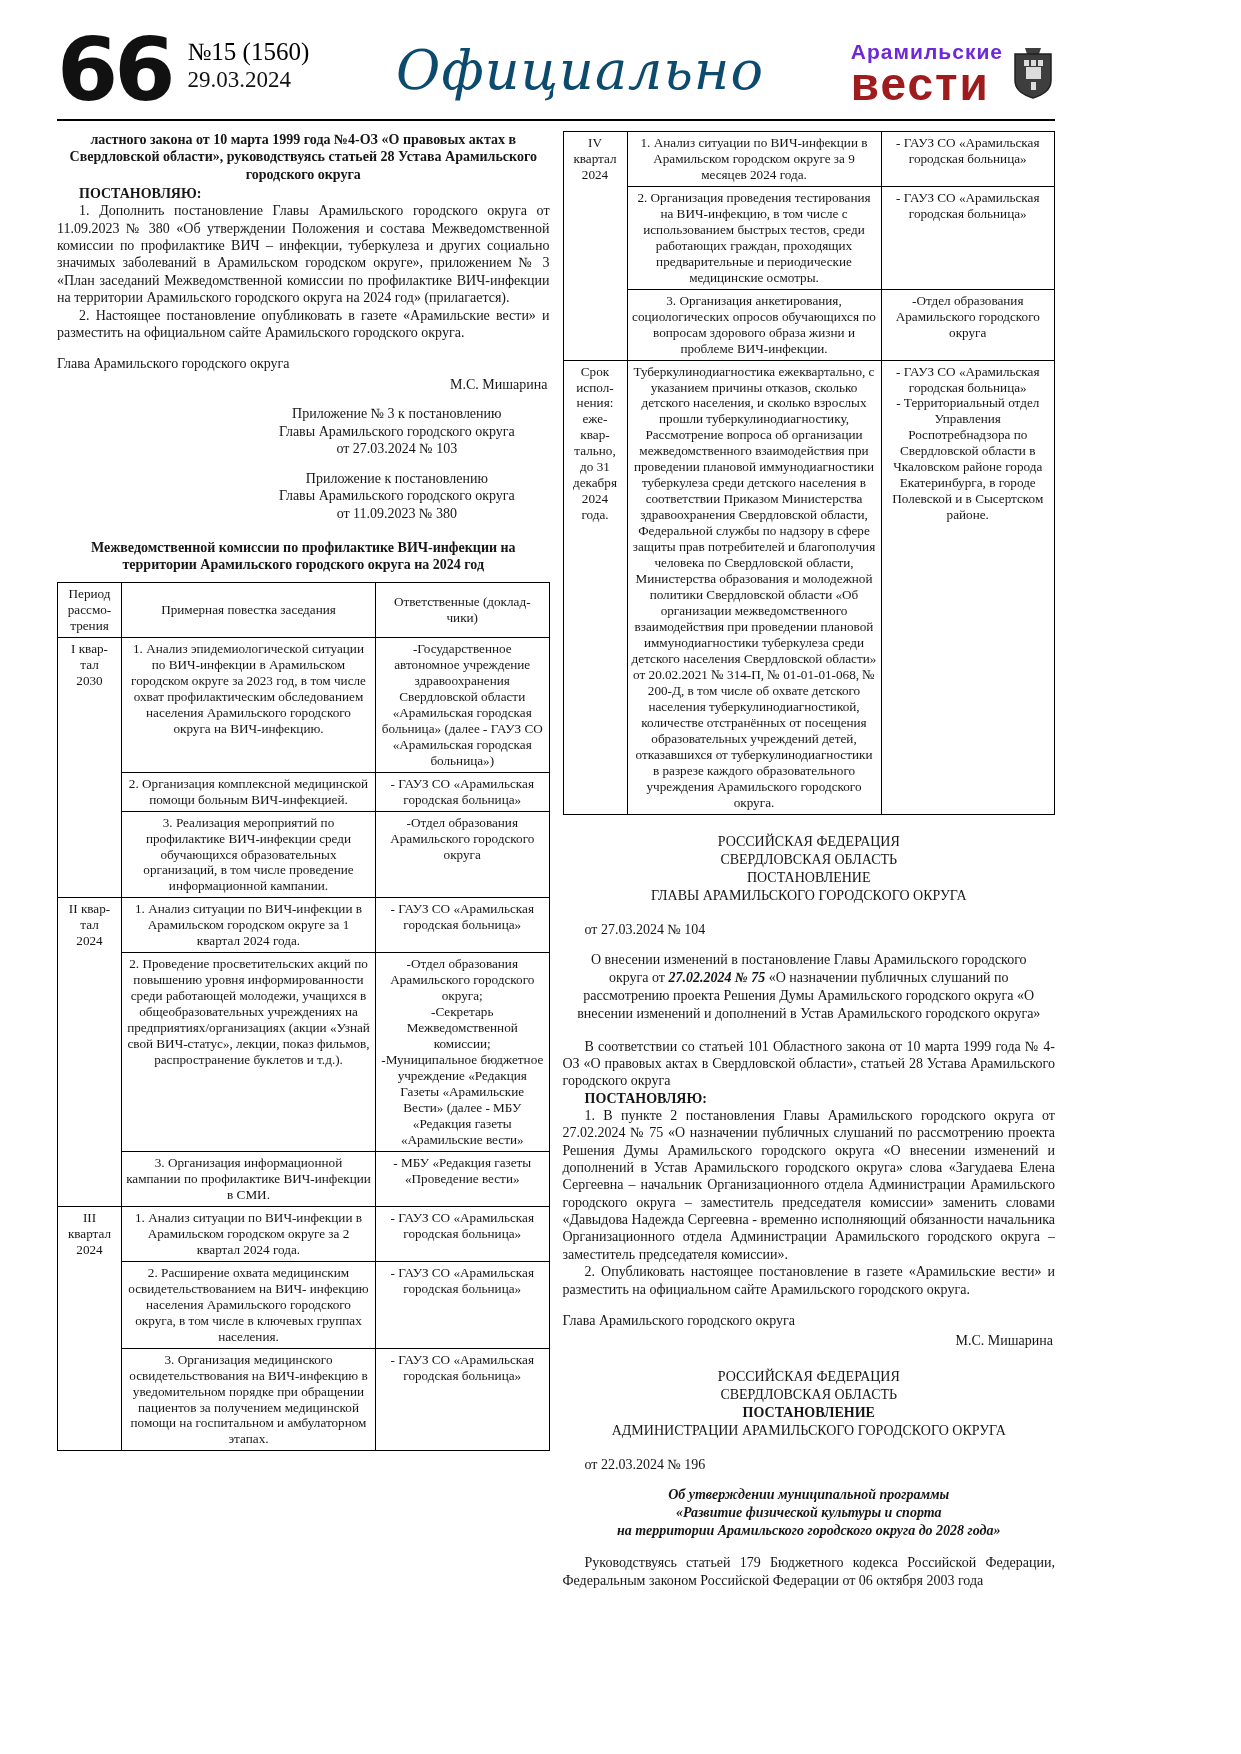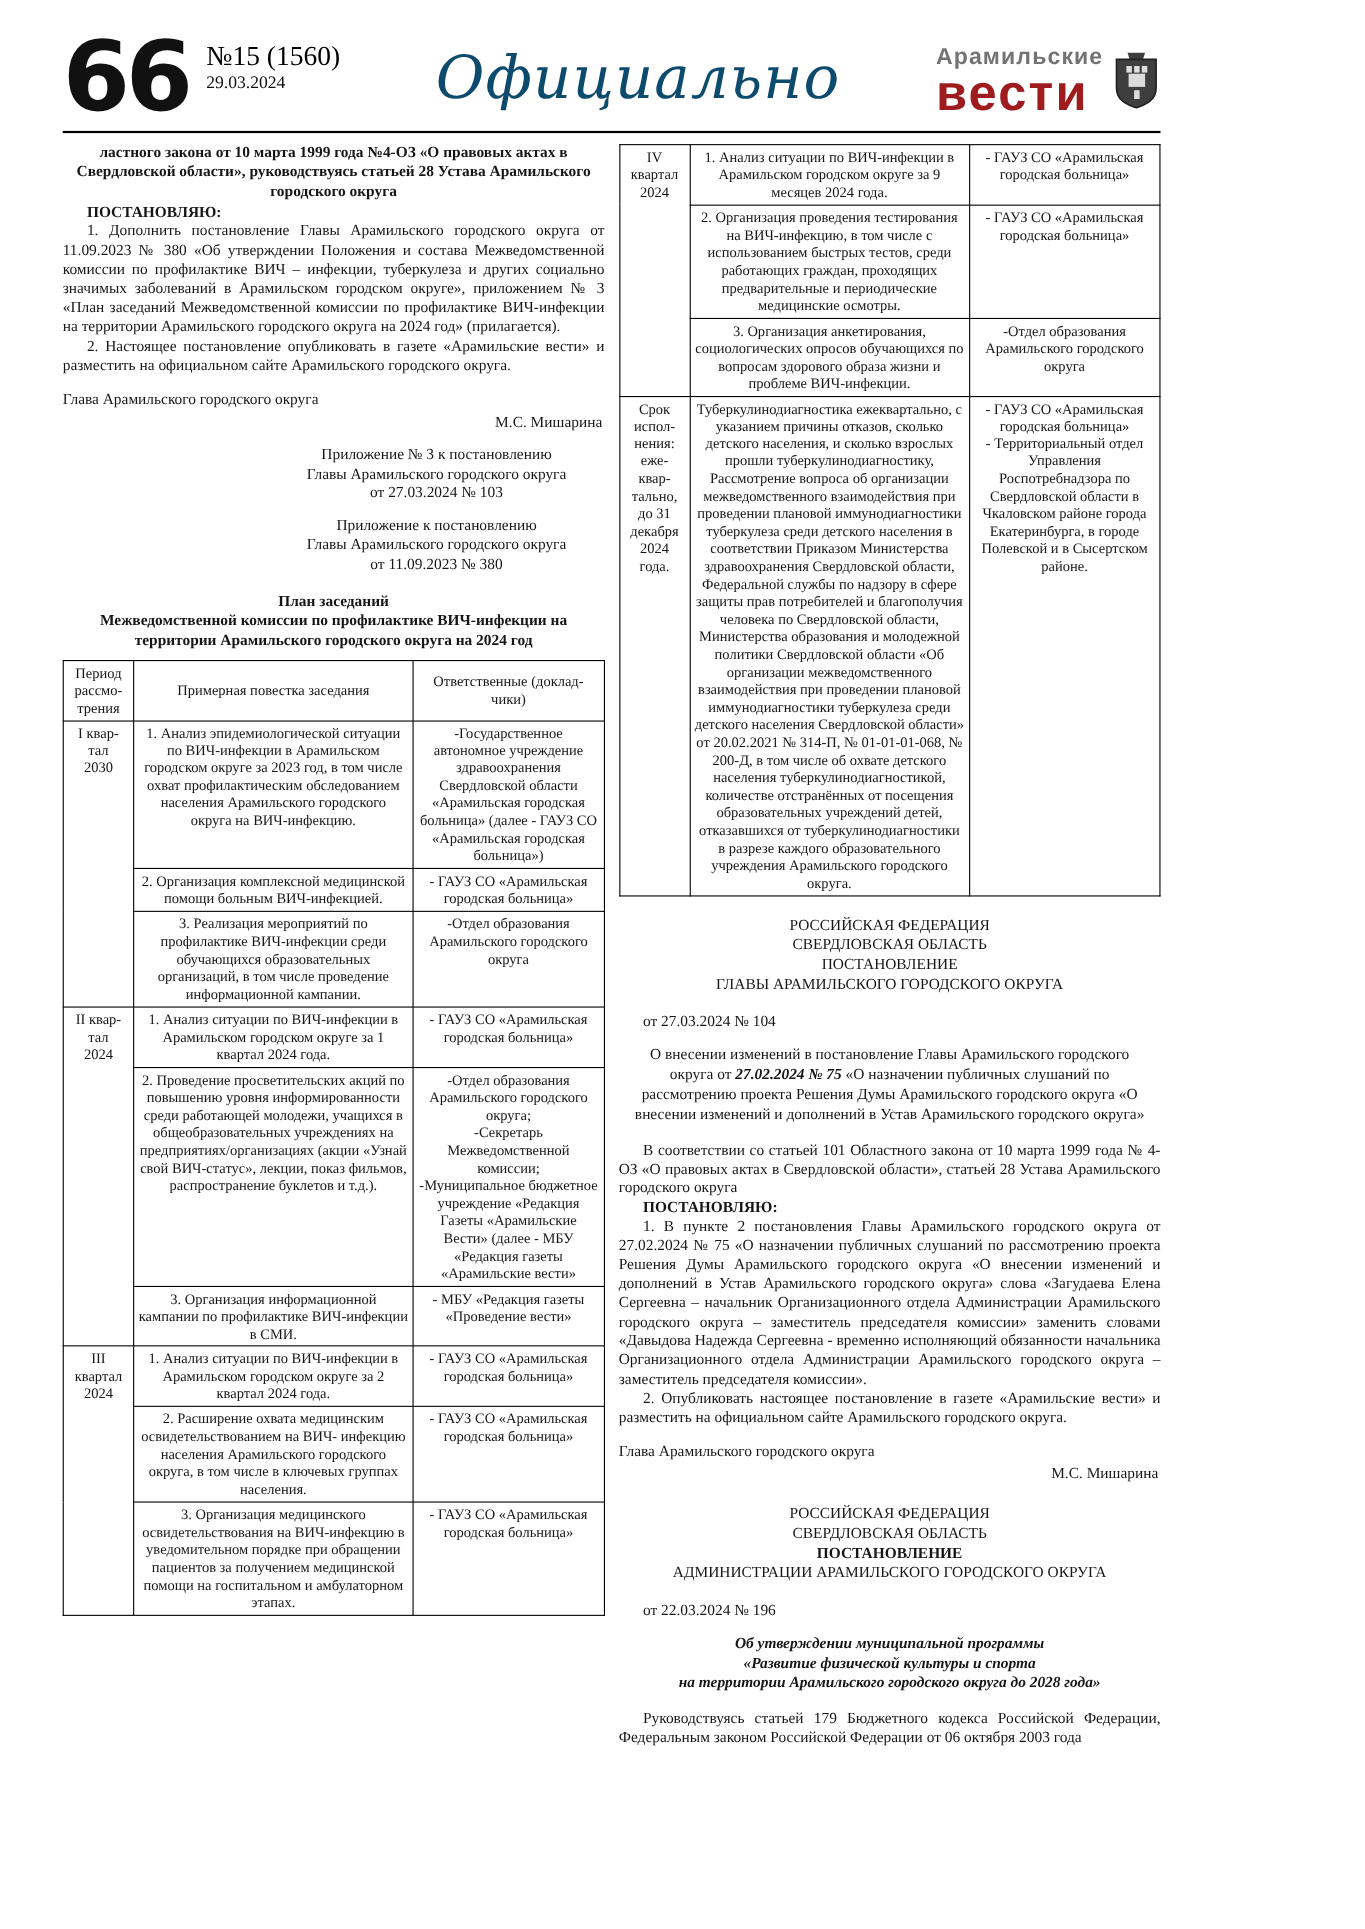--- a/index.html
+++ b/index.html
@@ -11,29 +11,29 @@
     font-family: "Liberation Serif", "DejaVu Serif", serif;
   }
   
   .masthead { display: flex; align-items: flex-start; }
   .page-num {
     font-family: "DejaVu Sans", sans-serif; font-weight: 900;
     font-size: 88px; line-height: 0.92; letter-spacing: -4px; color: #111;
   }
   .issue-block { margin-left: 16px; padding-top: 8px; line-height: 1.15; }
   .issue-no { font-size: 25px; color: #000000; }
-  .issue-date { font-size: 16px; color: #111; }
+  .issue-date { font-size: 23px; color: #111; }
   .section-title {
     flex: 1; text-align: center; padding-top: 14px;
     font-family: "DejaVu Serif", serif; font-style: italic;
     font-size: 54px; line-height: 1; color: #0c4a6e; letter-spacing: 1px;
   }
   .brand { display: flex; align-items: center; gap: 8px; padding-top: 10px; }
   .brand-text { display: flex; flex-direction: column; align-items: flex-start; }
-  .brand-top { font-family: "Liberation Sans", sans-serif; font-weight: 700; font-size: 21px; color: #737373; letter-spacing: 1px; }
+  .brand-top { font-family: "Liberation Sans", sans-serif; font-weight: 700; font-size: 21px; color: #6d28d9; letter-spacing: 1px; }
   .brand-bottom { font-family: "Liberation Sans", sans-serif; font-weight: 800; font-size: 46px; line-height: 0.9; color: #9e1b1e; letter-spacing: 2px; }
   .emblem { width: 44px; height: 54px; flex: 0 0 auto; }
   .rule { border: none; border-top: 2px solid #000; margin: 8px 0 10px 0; }
 
   
   .columns { display: grid; grid-template-columns: 1fr 1fr; column-gap: 13px; }
   .col { min-width: 0; font-size: 14px; line-height: 1.24; }
 
   .p { margin: 0; text-align: justify; text-indent: 22px; }
   .no-indent { text-indent: 0; }
@@ -114,21 +114,20 @@
         <div>Главы Арамильского городского округа</div>
         <div>от 27.03.2024 № 103</div>
       </div>
       <div class="annex">
         <div>Приложение к постановлению</div>
         <div>Главы Арамильского городского округа</div>
         <div>от 11.09.2023 № 380</div>
       </div>
 
       <div class="plan-title">
-        <div>План заседаний</div>
         <div>Межведомственной комиссии по профилактике ВИЧ-инфекции на территории Арамильского городского округа на 2024 год</div>
       </div>
 
       <table class="plan-table">
         <colgroup>
             <col class="c-period">
             <col class="c-agenda">
             <col>
           </colgroup>
         <thead>

